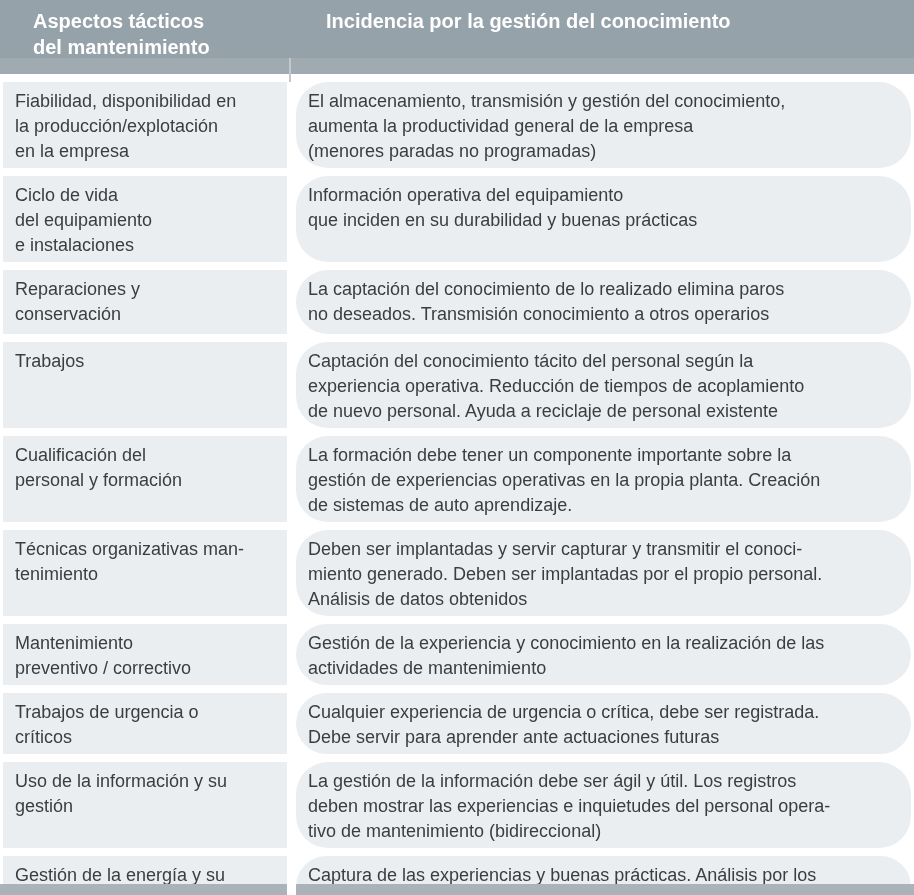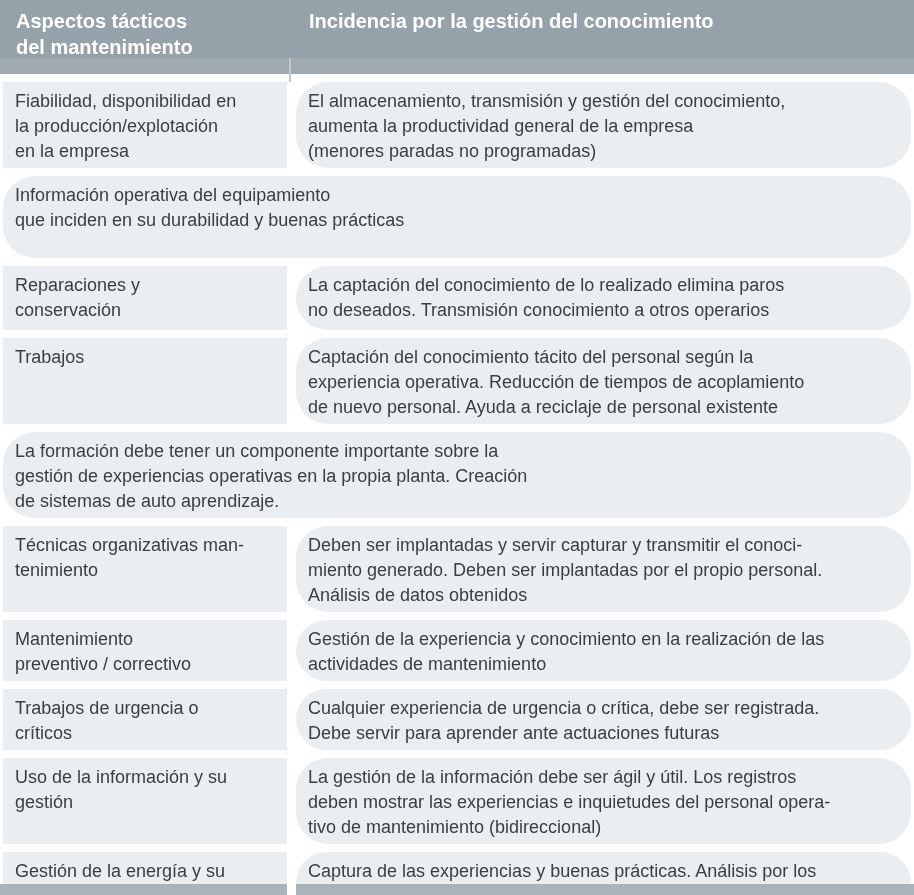--- a/index.html
+++ b/index.html
@@ -22,21 +22,21 @@
   }
   .thead-band {
     position: absolute;
     left: 0; right: 0; bottom: 0;
     height: 16px;
     background: #a0abb1;
   }
   .thead-inner {
     position: relative;
     display: flex;
-    padding: 8px 3px 0 4px;
+    padding: 8px 3px 0 21px;
   }
   .th {
     color: #ffffff;
     font-size: 20px;
     font-weight: bold;
     line-height: 26px;
     white-space: pre-line;
     padding: 0 12px;
   }
   .th-left  { width: 284px; margin-right: 9px; }
@@ -106,39 +106,44 @@
     <div class="row mh78">
       <div class="cell cell-left">Fiabilidad, disponibilidad en
 la producción/explotación
 en la empresa</div>
       <div class="cell cell-right">El almacenamiento, transmisión y gestión del conocimiento,
 aumenta la productividad general de la empresa
 (menores paradas no programadas)</div>
     </div>
 
     <div class="row mh82">
+      <div class="cell cell-left">Ciclo de vida
+del equipamiento
+e instalaciones</div>
       <div class="cell cell-right">Información operativa del equipamiento
 que inciden en su durabilidad y buenas prácticas</div>
     </div>
 
     <div class="row mh64">
       <div class="cell cell-left">Reparaciones y
 conservación</div>
       <div class="cell cell-right">La captación del conocimiento de lo realizado elimina paros
 no deseados. Transmisión conocimiento a otros operarios</div>
     </div>
 
     <div class="row mh82">
       <div class="cell cell-left">Trabajos</div>
       <div class="cell cell-right">Captación del conocimiento tácito del personal según la
 experiencia operativa. Reducción de tiempos de acoplamiento
 de nuevo personal. Ayuda a reciclaje de personal existente</div>
     </div>
 
     <div class="row mh82">
+      <div class="cell cell-left">Cualificación del
+personal y formación</div>
       <div class="cell cell-right">La formación debe tener un componente importante sobre la
 gestión de experiencias operativas en la propia planta. Creación
 de sistemas de auto aprendizaje.</div>
     </div>
 
     <div class="row mh82">
       <div class="cell cell-left">Técnicas organizativas man-
 tenimiento</div>
       <div class="cell cell-right">Deben ser implantadas y servir capturar y transmitir el conoci-
 miento generado. Deben ser implantadas por el propio personal.

